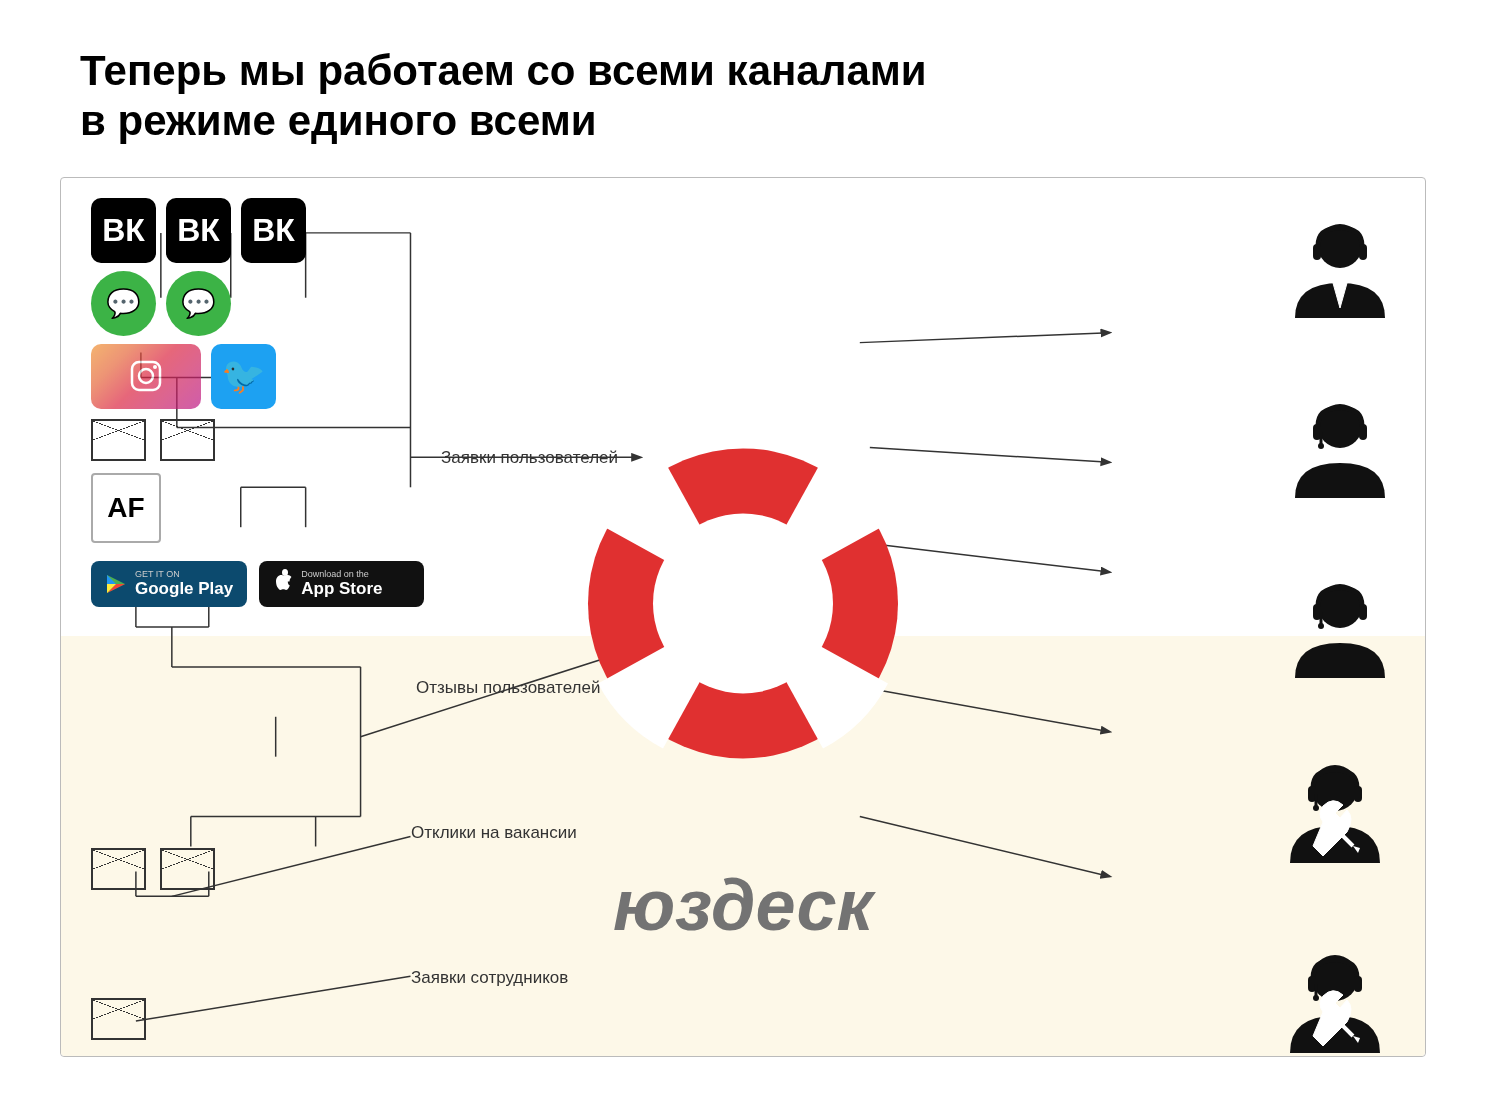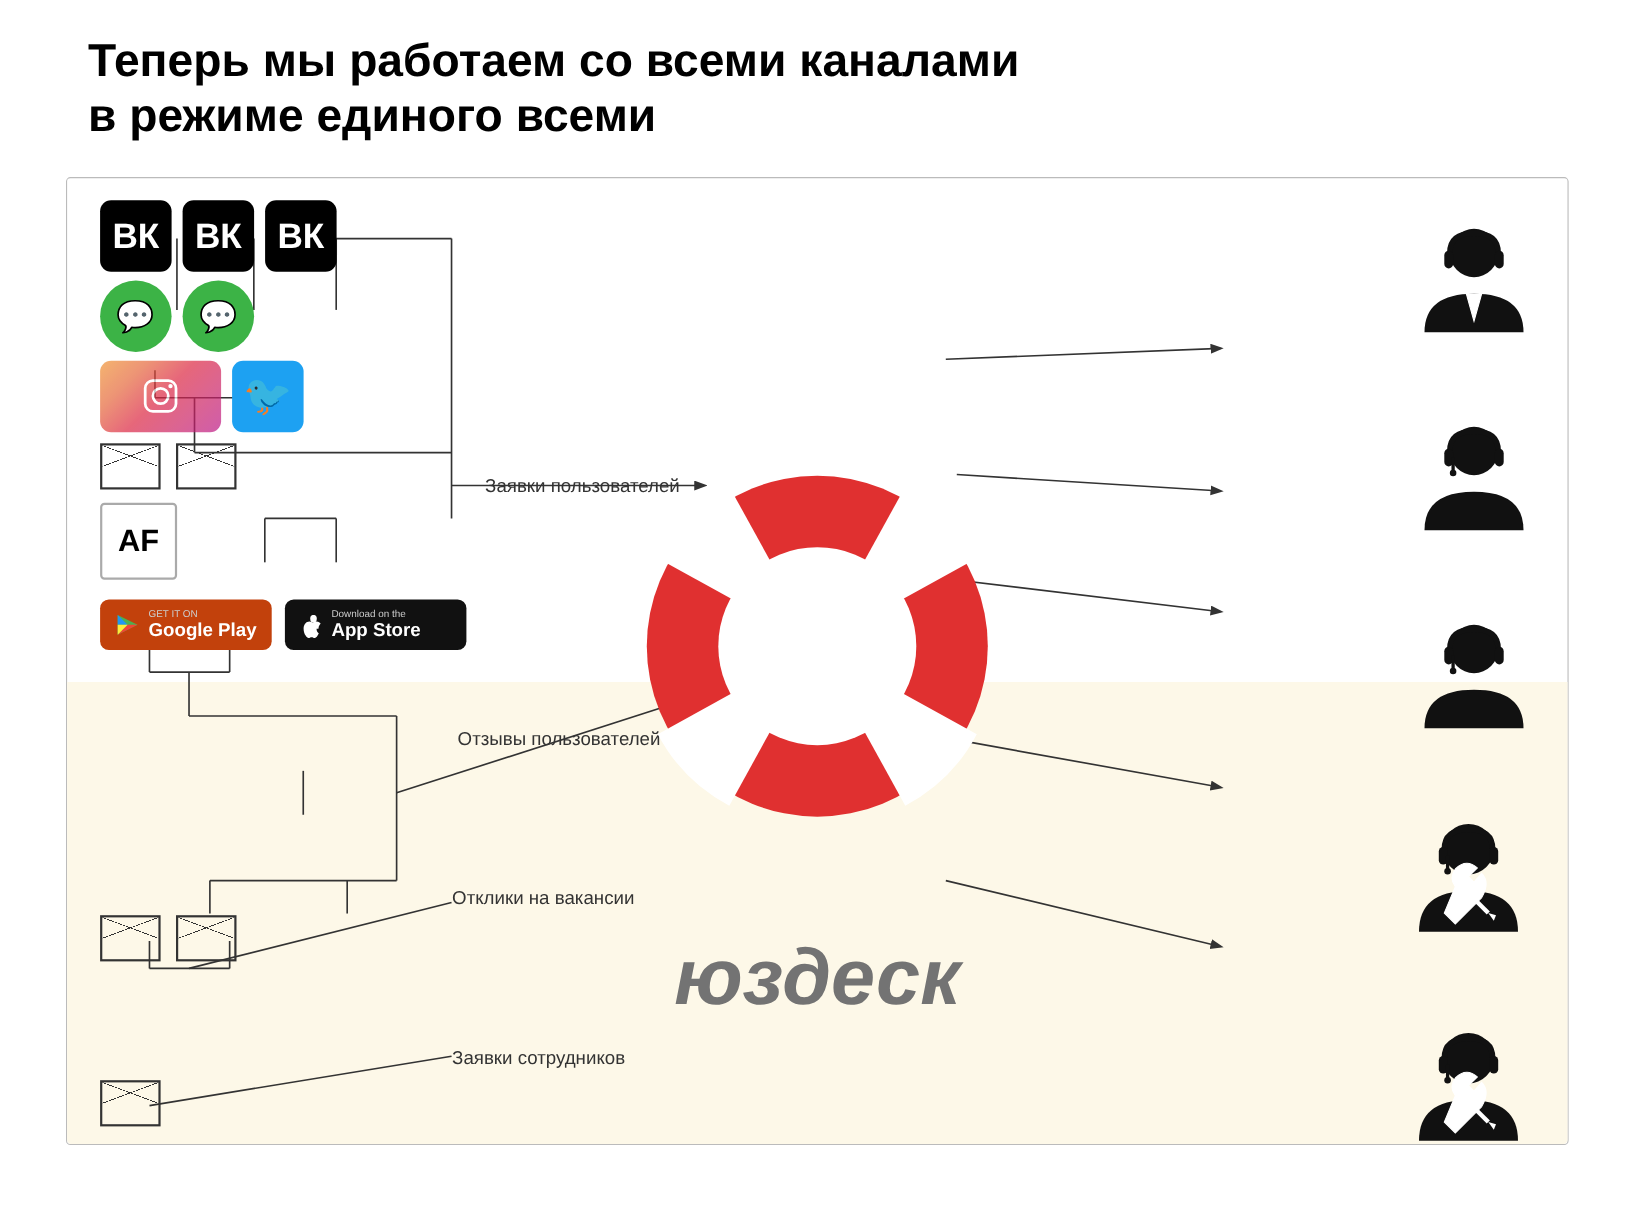--- a/index.html
+++ b/index.html
@@ -8,21 +8,21 @@
       height: 1111px;
       background: #fff;
       font-family: Arial, sans-serif;
       overflow: hidden;
     }
     .page {
       width: 1486px;
       height: 1111px;
       background: #fff;
       position: relative;
-      padding: 30px 60px;
+      padding: 46px 60px;
     }
     .title {
       font-size: 42px;
       font-weight: 900;
       text-align: left;
       line-height: 1.2;
       margin-bottom: 30px;
       margin-left: 20px;
     }
     .diagram-area {
@@ -195,39 +195,39 @@
     }
 
     
     .store-row {
       display: flex;
       gap: 12px;
       margin-top: 8px;
       margin-bottom: 12px;
     }
     .google-play-btn {
-      background: #c2410c;
+      background: #0c4a6e;
       color: white;
       border-radius: 8px;
       padding: 8px 14px;
       display: flex;
       align-items: center;
       gap: 8px;
       min-width: 155px;
     }
     .gp-text-block { display: flex; flex-direction: column; }
     .gp-small { font-size: 9px; color: #ccc; text-transform: uppercase; }
     .gp-big { font-size: 17px; font-weight: bold; }
     .app-store-btn {
       background: #111;
       color: white;
       border-radius: 8px;
       padding: 8px 14px;
       display: flex;
-      align-items: flex-end;
+      align-items: flex-start;
       gap: 8px;
       min-width: 165px;
     }
     .as-text-block { display: flex; flex-direction: column; }
     .as-small { font-size: 9px; color: #ccc; }
     .as-big { font-size: 17px; font-weight: bold; }
 
     
     .label-zayavki {
       position: absolute;

